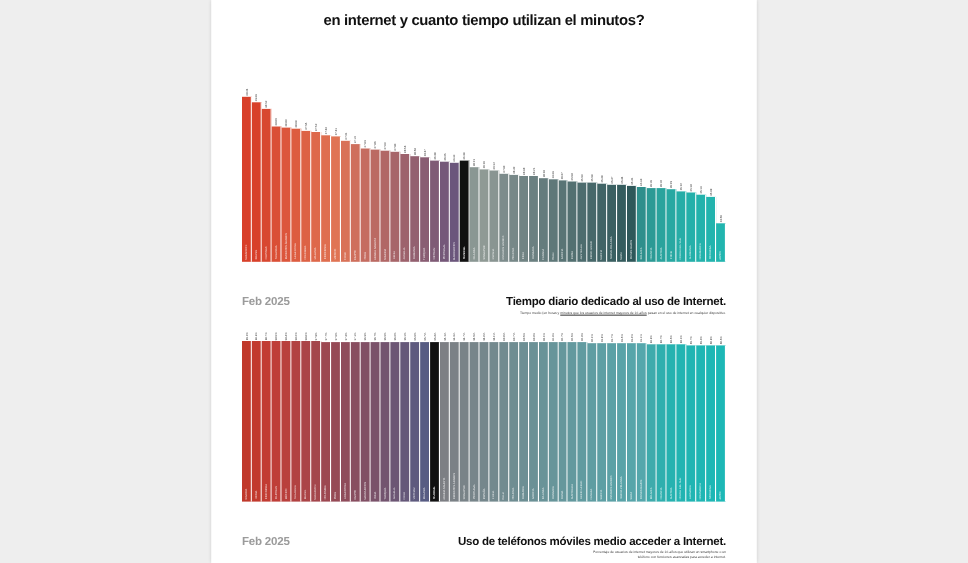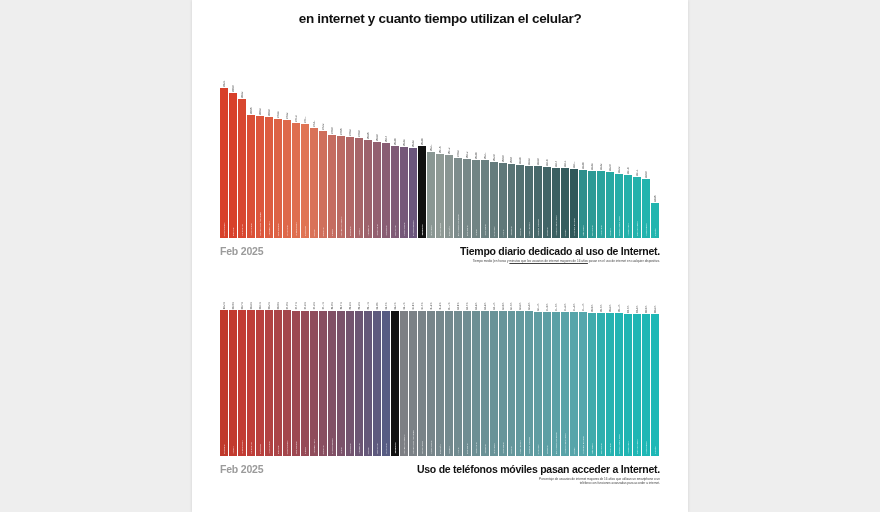--- a/index.html
+++ b/index.html
@@ -104,20 +104,21 @@
     letter-spacing: 0px;
     max-height: 42px;
     overflow: hidden;
   }
   .bar.highlight .cat { color: #ffffff; font-weight: bold; }
 
   .footer {
     position: absolute;
     left: 0;
     width: 440px;
+    margin-top: 23px;
   }
   #foot1 { top: 185px; }
   #foot2 { top: 178px; }
 
   .foot-row {
     display: flex;
     align-items: baseline;
     justify-content: space-between;
   }
   .date-label {
@@ -142,21 +143,21 @@
   }
   .foot-note .u { text-decoration: underline; }
 </style>
 </head>
 <body>
 
 <div id="page">
   <div id="sheet">
 
     <div class="title-block">
-      <div class="title-line">en internet y cuanto tiempo utilizan el celular?</div>
+      <div class="title-line">en internet y cuanto tiempo utilizan el minutos?</div>
     </div>
 
     <div class="panel" id="panel1">
       <div class="plot" id="plot1">
           <div class="barwrap">
             <div class="vlabel">09:24</div>
             <div class="bar" style="height: 150px; background: rgb(216, 64, 42);">
               <span class="cat">SUDÁFRICA</span>
             </div>
           </div>
@@ -753,21 +754,21 @@
           <div class="barwrap">
             <div class="vlabel">88.5%</div>
             <div class="bar" style="height: 141.6px; background: rgb(29, 184, 182);">
               <span class="cat">JAPÓN</span>
             </div>
           </div>
         </div>
       <div class="footer" id="foot2">
         <div class="foot-row">
           <div class="date-label">Feb 2025</div>
-          <div class="foot-title">Uso de teléfonos móviles pasan acceder a Internet.</div>
+          <div class="foot-title">Uso de teléfonos móviles medio acceder a Internet.</div>
         </div>
         <div class="foot-note">
           <div>Porcentaje de usuarios de internet mayores de 16 años que utilizan un smartphone o un</div>
           <div>teléfono con funciones avanzadas para acceder a internet.</div>
         </div>
       </div>
     </div>
 
   </div>
 </div>

